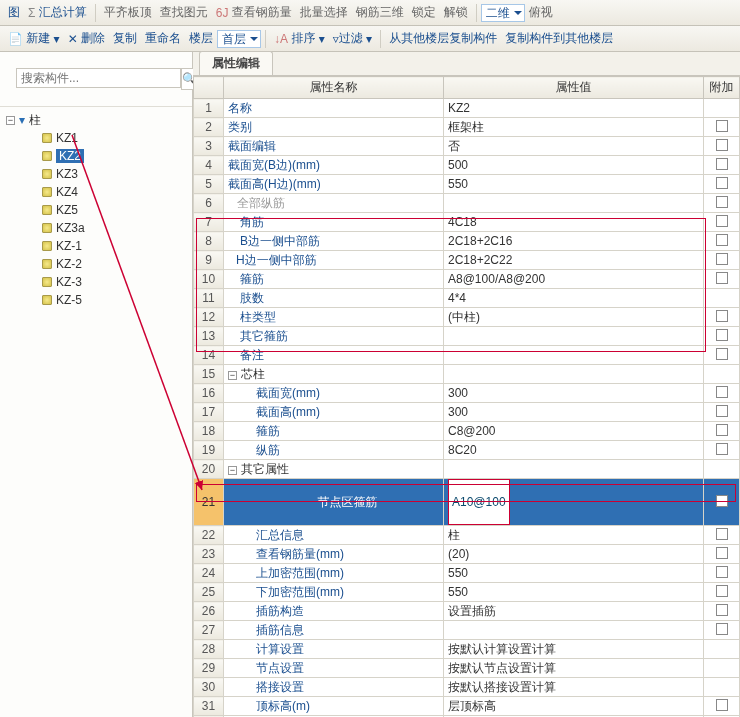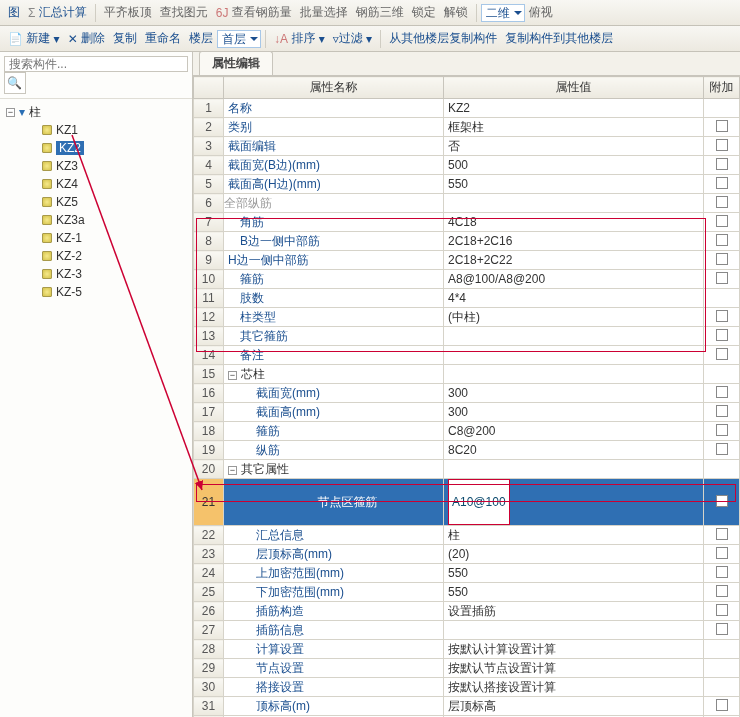--- a/index.html
+++ b/index.html
@@ -5,21 +5,21 @@
     * { margin:0; padding:0; box-sizing:border-box; font-family:"Microsoft YaHei",SimSun,Arial,sans-serif; font-size:12px; }
     body { background:#f5f4f0; width:740px; height:717px; overflow:hidden; }
     .toolbar { display:flex; align-items:center; height:26px; background:linear-gradient(#f8f7f3,#ece9e0); border-bottom:1px solid #c5c2b8; padding:0 4px; white-space:nowrap; overflow:hidden; }
     .toolbar .tb-item { display:flex; align-items:center; padding:0 4px; color:#666; cursor:pointer; }
     .toolbar .tb-item.blue { color:#1b4f8f; }
     .toolbar2 .tb-item { color:#1b4f8f; }
     .dd { display:inline-block; border:1px solid #a7c7e7; background:#fff; padding:0 14px 0 4px; height:18px; line-height:16px; position:relative; color:#1b4f8f; }
     .dd::after { content:""; position:absolute; right:2px; top:6px; border:4px solid transparent; border-top-color:#1b4f8f; }
     .main { display:flex; height:calc(100% - 52px); }
     .left { width:193px; border-right:1px solid #c8c5bc; background:#fdfdfb; display:flex; flex-direction:column; }
-    .search-row { display:flex; padding:4px; gap:0; border-bottom:1px solid #e0ded6;flex-direction:column; }
+    .search-row { display:flex; padding:16px; gap:0; border-bottom:1px solid #e0ded6; }
     .search-row input { flex:1; border:1px solid #c9c6bd; height:20px; padding:0 4px; color:#888; }
     .search-row .sbtn { width:22px; height:22px; border:1px solid #c9c6bd; background:#fff; display:flex; align-items:center; justify-content:center; color:#2a6fb5; cursor:pointer; }
     .tree { padding:4px 2px; overflow:auto; flex:1; position:relative; }
     .tree .node { display:flex; align-items:center; height:18px; padding-left:4px; color:#333; cursor:pointer; white-space:nowrap; }
     .tree .indent2 { padding-left:40px; }
     .tree .bullet { width:10px; height:10px; margin-right:4px; border:1px solid #a89a4a; background:radial-gradient(#f6e98a,#d4c24a); border-radius:1px; }
     .tree .sel { background:#2f6fb3; color:#fff; padding:0 3px; }
     .tree .funnel { color:#2a6fb5; margin-right:4px; }
     .tree .minus { display:inline-block; width:9px; height:9px; border:1px solid #999; margin-right:4px; text-align:center; line-height:7px; font-size:9px; background:#fff; }
     .right { flex:1; display:flex; flex-direction:column; background:#fff; }
@@ -203,39 +203,39 @@
                 <td class="chk"><span></span></td>
               </tr>
               <tr>
                 <td class="rownum">5</td>
                 <td class="namecol linkish" style="padding-left: 4px;"><span>截面高(H边)(mm)</span></td>
                 <td>550</td>
                 <td class="chk"><span></span></td>
               </tr>
               <tr>
                 <td class="rownum">6</td>
-                <td class="namecol gray" style="padding-left: 0; margin-left: 36px;"><span>全部纵筋</span></td>
+                <td class="namecol gray" style="padding-left: 13px; margin-left: 36px;"><span>全部纵筋</span></td>
                 <td></td>
                 <td class="chk"><span></span></td>
               </tr>
               <tr>
                 <td class="rownum">7</td>
                 <td class="namecol linkish" style="padding-left: 16px;"><span>角筋</span></td>
                 <td>4C18</td>
                 <td class="chk"><span></span></td>
               </tr>
               <tr>
                 <td class="rownum">8</td>
                 <td class="namecol linkish" style="padding-left: 16px;"><span>B边一侧中部筋</span></td>
                 <td>2C18+2C16</td>
                 <td class="chk"><span></span></td>
               </tr>
               <tr>
                 <td class="rownum">9</td>
-                <td class="namecol linkish" style="padding-left: 4px;"><span>H边一侧中部筋</span></td>
+                <td class="namecol linkish" style="padding-left: 12px;"><span>H边一侧中部筋</span></td>
                 <td>2C18+2C22</td>
                 <td class="chk"><span></span></td>
               </tr>
               <tr>
                 <td class="rownum">10</td>
                 <td class="namecol linkish" style="padding-left: 16px;"><span>箍筋</span></td>
                 <td>A8@100/A8@200</td>
                 <td class="chk"><span></span></td>
               </tr>
               <tr>
@@ -305,21 +305,21 @@
                 <td class="chk"><span></span></td>
               </tr>
               <tr>
                 <td class="rownum">22</td>
                 <td class="namecol linkish" style="padding-left: 32px;"><span>汇总信息</span></td>
                 <td>柱</td>
                 <td class="chk"><span></span></td>
               </tr>
               <tr>
                 <td class="rownum">23</td>
-                <td class="namecol linkish" style="padding-left: 32px;"><span>层顶标高(mm)</span></td>
+                <td class="namecol linkish" style="padding-left: 32px;"><span>查看钢筋量(mm)</span></td>
                 <td>(20)</td>
                 <td class="chk"><span></span></td>
               </tr>
               <tr>
                 <td class="rownum">24</td>
                 <td class="namecol linkish" style="padding-left: 32px;"><span>上加密范围(mm)</span></td>
                 <td>550</td>
                 <td class="chk"><span></span></td>
               </tr>
               <tr>

